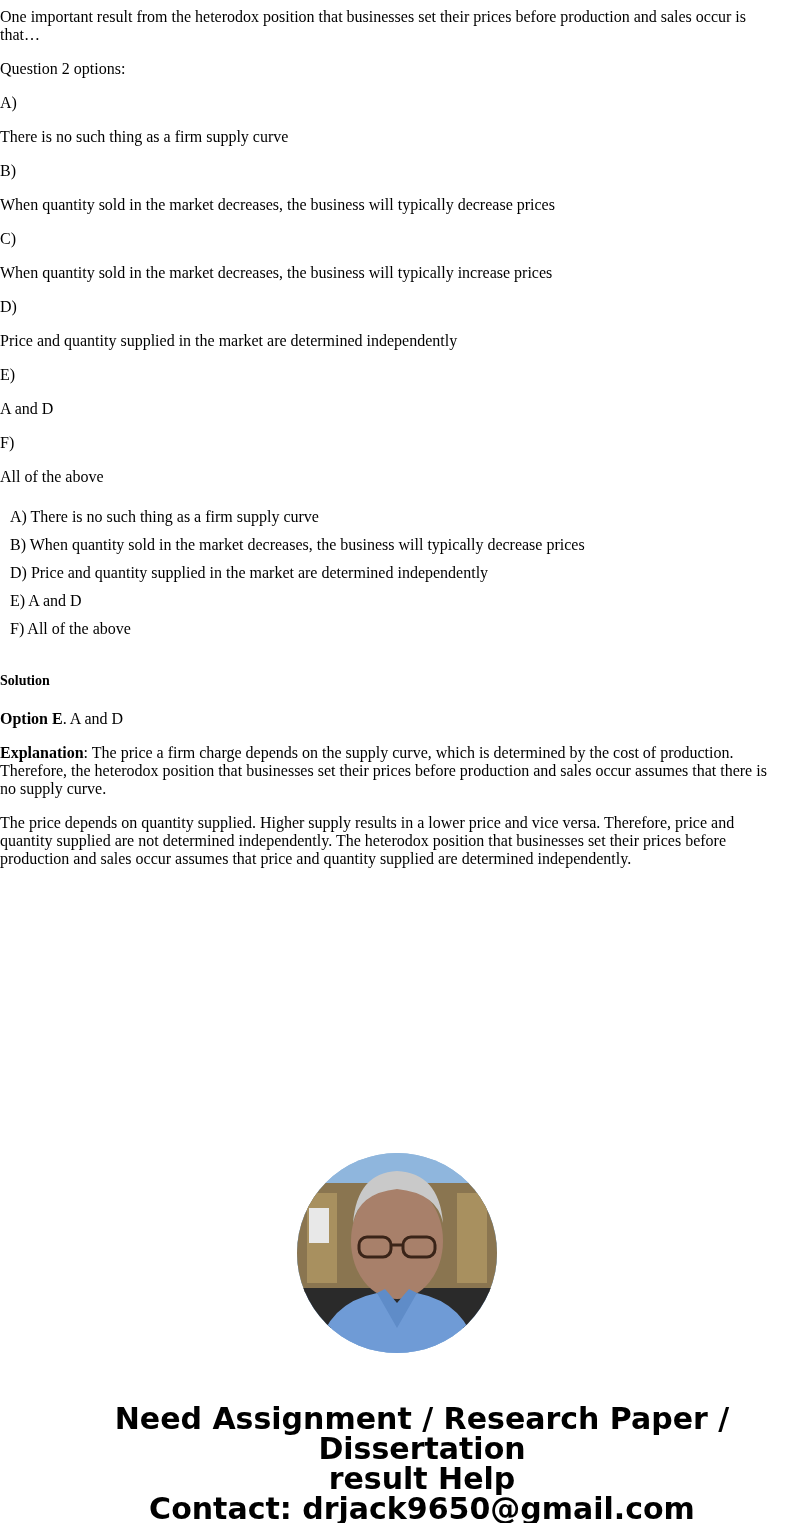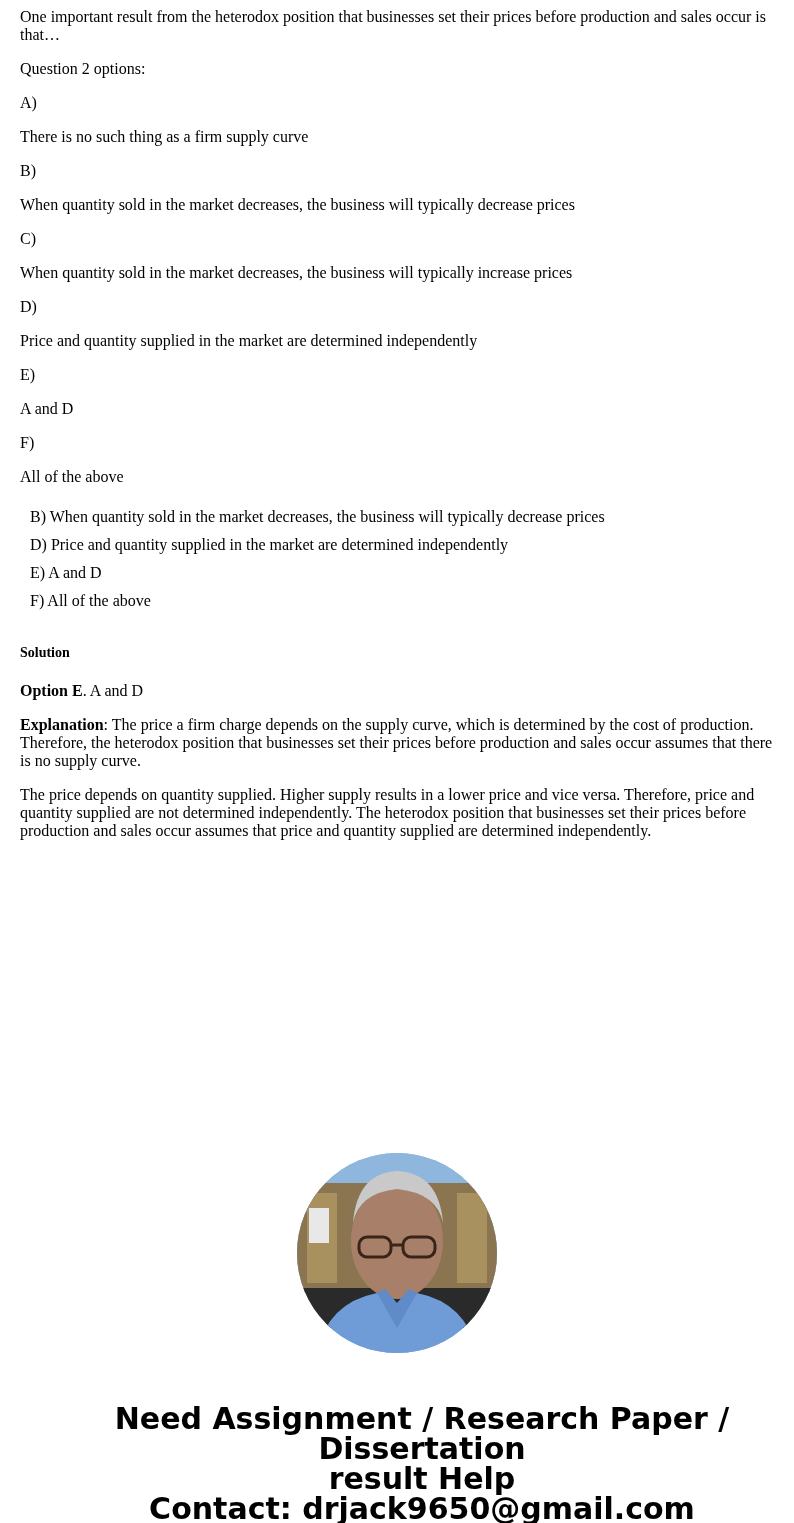--- a/index.html
+++ b/index.html
@@ -10,21 +10,21 @@
     body {
       width: 794px;
       height: 1523px;
       position: relative;
       font-family: "Liberation Serif", serif;
       font-size: 16px;
       color: #000000;
       line-height: 18px;
     }
     .content {
-      padding: 8px 8px 0 20px;
+      padding: 8px 8px 0 0;
     }
     p {
       margin: 0 0 16px 0;
     }
     .q-text { margin-bottom: 16px; }
     .opt-label, .opt-text { margin-bottom: 16px; }
     ul.opt-list {
       list-style: none;
       margin: 22px 0 0 0;
       padding: 0 0 0 10px;
@@ -79,20 +79,21 @@
   <p class="opt-label">C)</p>
   <p class="opt-text">When quantity sold in the market decreases, the business will typically increase prices</p>
   <p class="opt-label">D)</p>
   <p class="opt-text">Price and quantity supplied in the market are determined independently</p>
   <p class="opt-label">E)</p>
   <p class="opt-text">A and D</p>
   <p class="opt-label">F)</p>
   <p class="opt-text" style="margin-bottom:4px">All of the above</p>
 
   <ul class="opt-list">
+    <li>A) There is no such thing as a firm supply curve</li>
     <li>B) When quantity sold in the market decreases, the business will typically decrease prices</li>
     <li>D) Price and quantity supplied in the market are determined independently</li>
     <li>E) A and D</li>
     <li>F) All of the above</li>
   </ul>
 
   <h3 class="solution-heading">Solution</h3>
 
   <p><span class="bold">Option E</span><span>. A and D</span></p>
 

